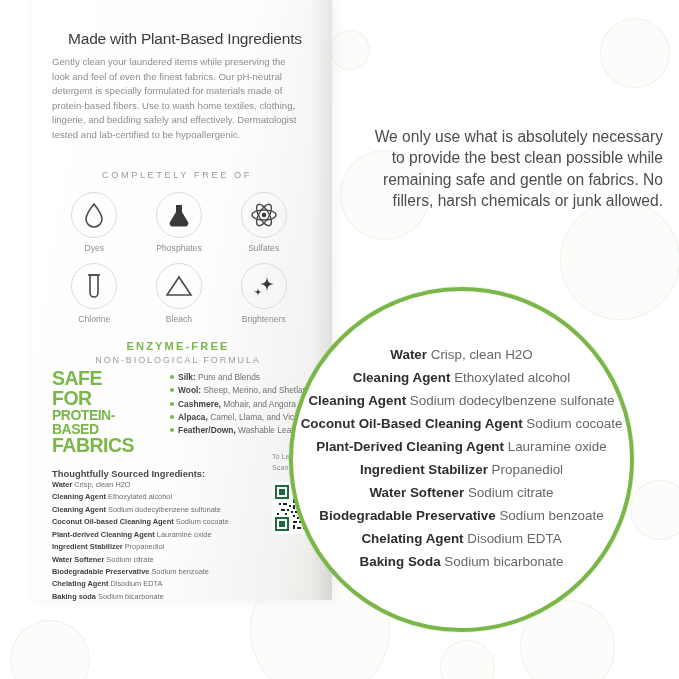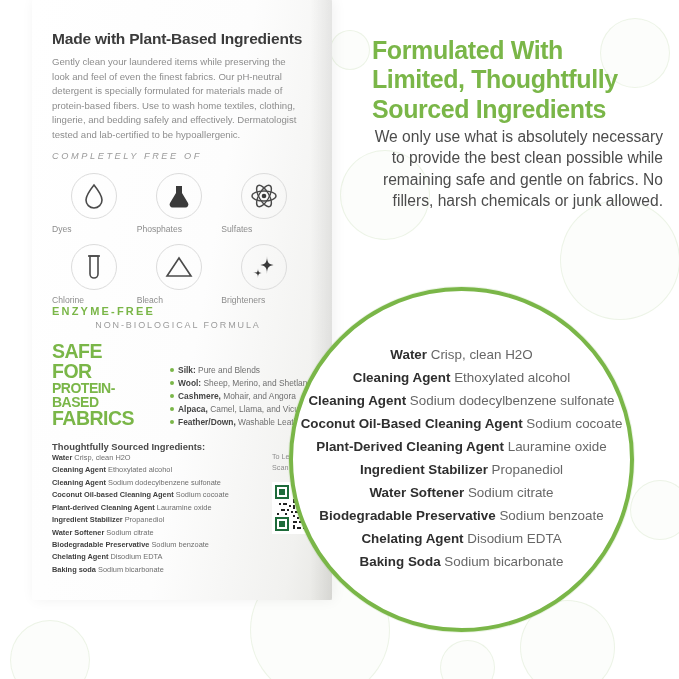--- a/index.html
+++ b/index.html
@@ -37,75 +37,76 @@
   }
   #package:after {
     content:"";
     position:absolute; right:0; top:0; width:22px; height:100%;
     background: linear-gradient(90deg, rgba(0,0,0,0.0), rgba(0,0,0,0.07));
   }
   #pkg-inner { position: absolute; inset: 0; padding: 16px 20px 0 20px; }
 
   .pkg-title {
     font-size: 15.5px;
-    font-weight: bold;
+    font-weight: normal;
     color: #3b3b3b;
     letter-spacing: -0.2px;
-    margin: 14px 0 7px 0;
+    margin: 14px 0 7px 16px;
   }
   .pkg-para {
     font-size: 9.6px;
     line-height: 1.52;
     color: #8d8d8d;
     width: 252px;
   }
 
   .free-of-head {
-    margin-top: 9px;
+    margin-top: 28px;
     font-size: 9.2px;
     letter-spacing: 2.6px;
     color: #9b9b9b;
+    text-align: center;
     width: 250px;
-    font-style: italic;
   }
   .free-grid {
     margin-top: 12px;
     width: 254px;
     display: grid;
     grid-template-columns: repeat(3, 1fr);
     row-gap: 10px;
   }
-  .free-cell { text-align: left; }
+  .free-cell { text-align: center; }
   .circ {
     width: 46px; height: 46px;
     border-radius: 50%;
     border: 1px solid #dcdcdc;
     margin: 0 auto 5px auto;
     display: flex; align-items: center; justify-content: center;
   }
   .free-label { font-size: 8.6px; color: #8d8d8d; }
 
   .enzyme {
-    text-align: left;
+    margin-top: 16px;
+    text-align: center;
     width: 252px;
     color: #7ab648;
     font-size: 11px;
     font-weight: bold;
     letter-spacing: 2.2px;
   }
   .nonbio {
     text-align: center;
     width: 252px;
     color: #9b9b9b;
     font-size: 9px;
     letter-spacing: 1.9px;
     margin-top: 3px;
   }
 
-  .safe-row { margin-top: 12px; display: flex; gap: 26px; align-items: flex-end; }
+  .safe-row { margin-top: 4px; display: flex; gap: 26px; }
   .safe-big {
     color: #7ab648;
     font-size: 19.5px;
     font-weight: bold;
     line-height: 1.0;
     letter-spacing: -0.5px;
   }
   .fabric-list { padding-top: 2px; }
   .fabric-item {
     font-size: 8.4px; color: #6f6f6f;
@@ -359,21 +360,20 @@
               <rect x="14" y="21" width="1" height="1"></rect>
             <rect x="16" y="21" width="1" height="1"></rect>
               <rect x="19" y="21" width="1" height="1"></rect>
           </g>
         </svg>
       </div>
 
     </div>
   </div>
 
-  <div id="headline">Formulated With Limited, Thoughtfully Sourced Ingredients</div>
   <div id="subcopy">We only use what is absolutely necessary to provide the best clean possible while remaining safe and gentle on fabrics. No fillers, harsh chemicals or junk allowed.</div>
 
   <div id="magnifier">
     <div id="mag-list">
       <div class="mag-line"><b>Water</b><span> Crisp, clean H2O</span></div>
       <div class="mag-line"><b>Cleaning Agent</b><span> Ethoxylated alcohol</span></div>
       <div class="mag-line"><b>Cleaning Agent</b><span> Sodium dodecylbenzene sulfonate</span></div>
       <div class="mag-line"><b>Coconut Oil-Based Cleaning Agent</b><span> Sodium cocoate</span></div>
       <div class="mag-line"><b>Plant-Derived Cleaning Agent</b><span> Lauramine oxide</span></div>
       <div class="mag-line"><b>Ingredient Stabilizer</b><span> Propanediol</span></div>

